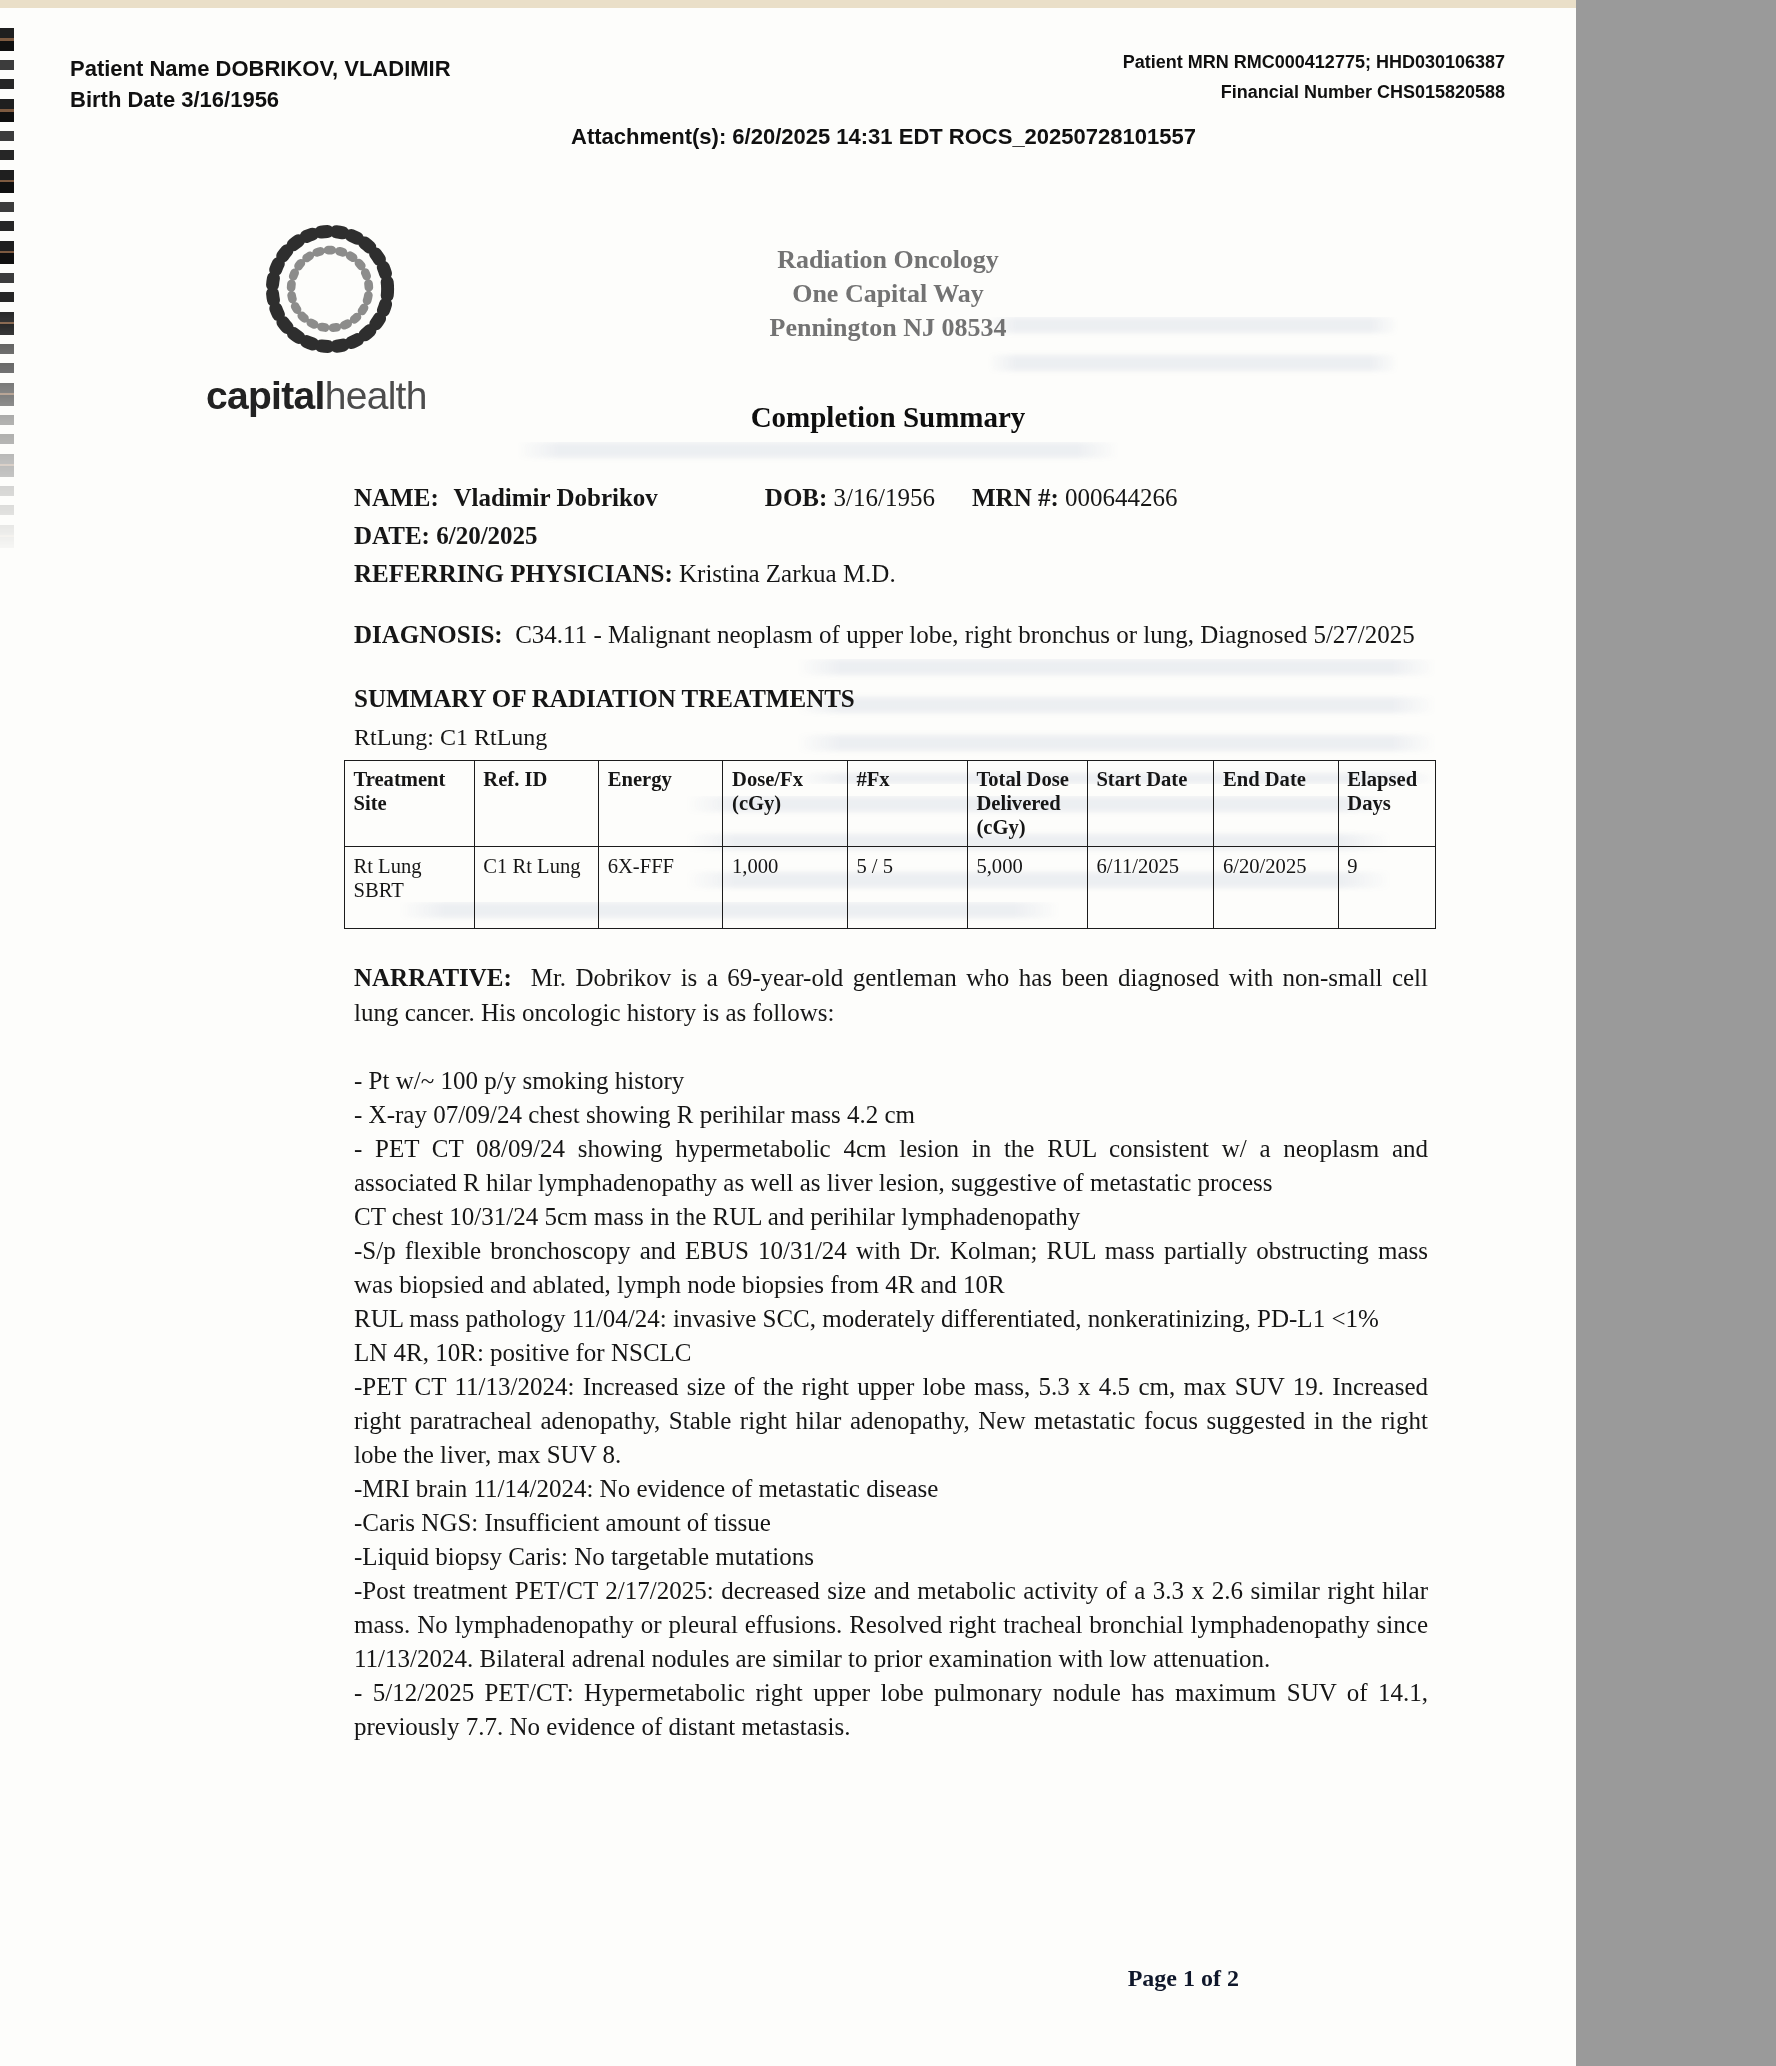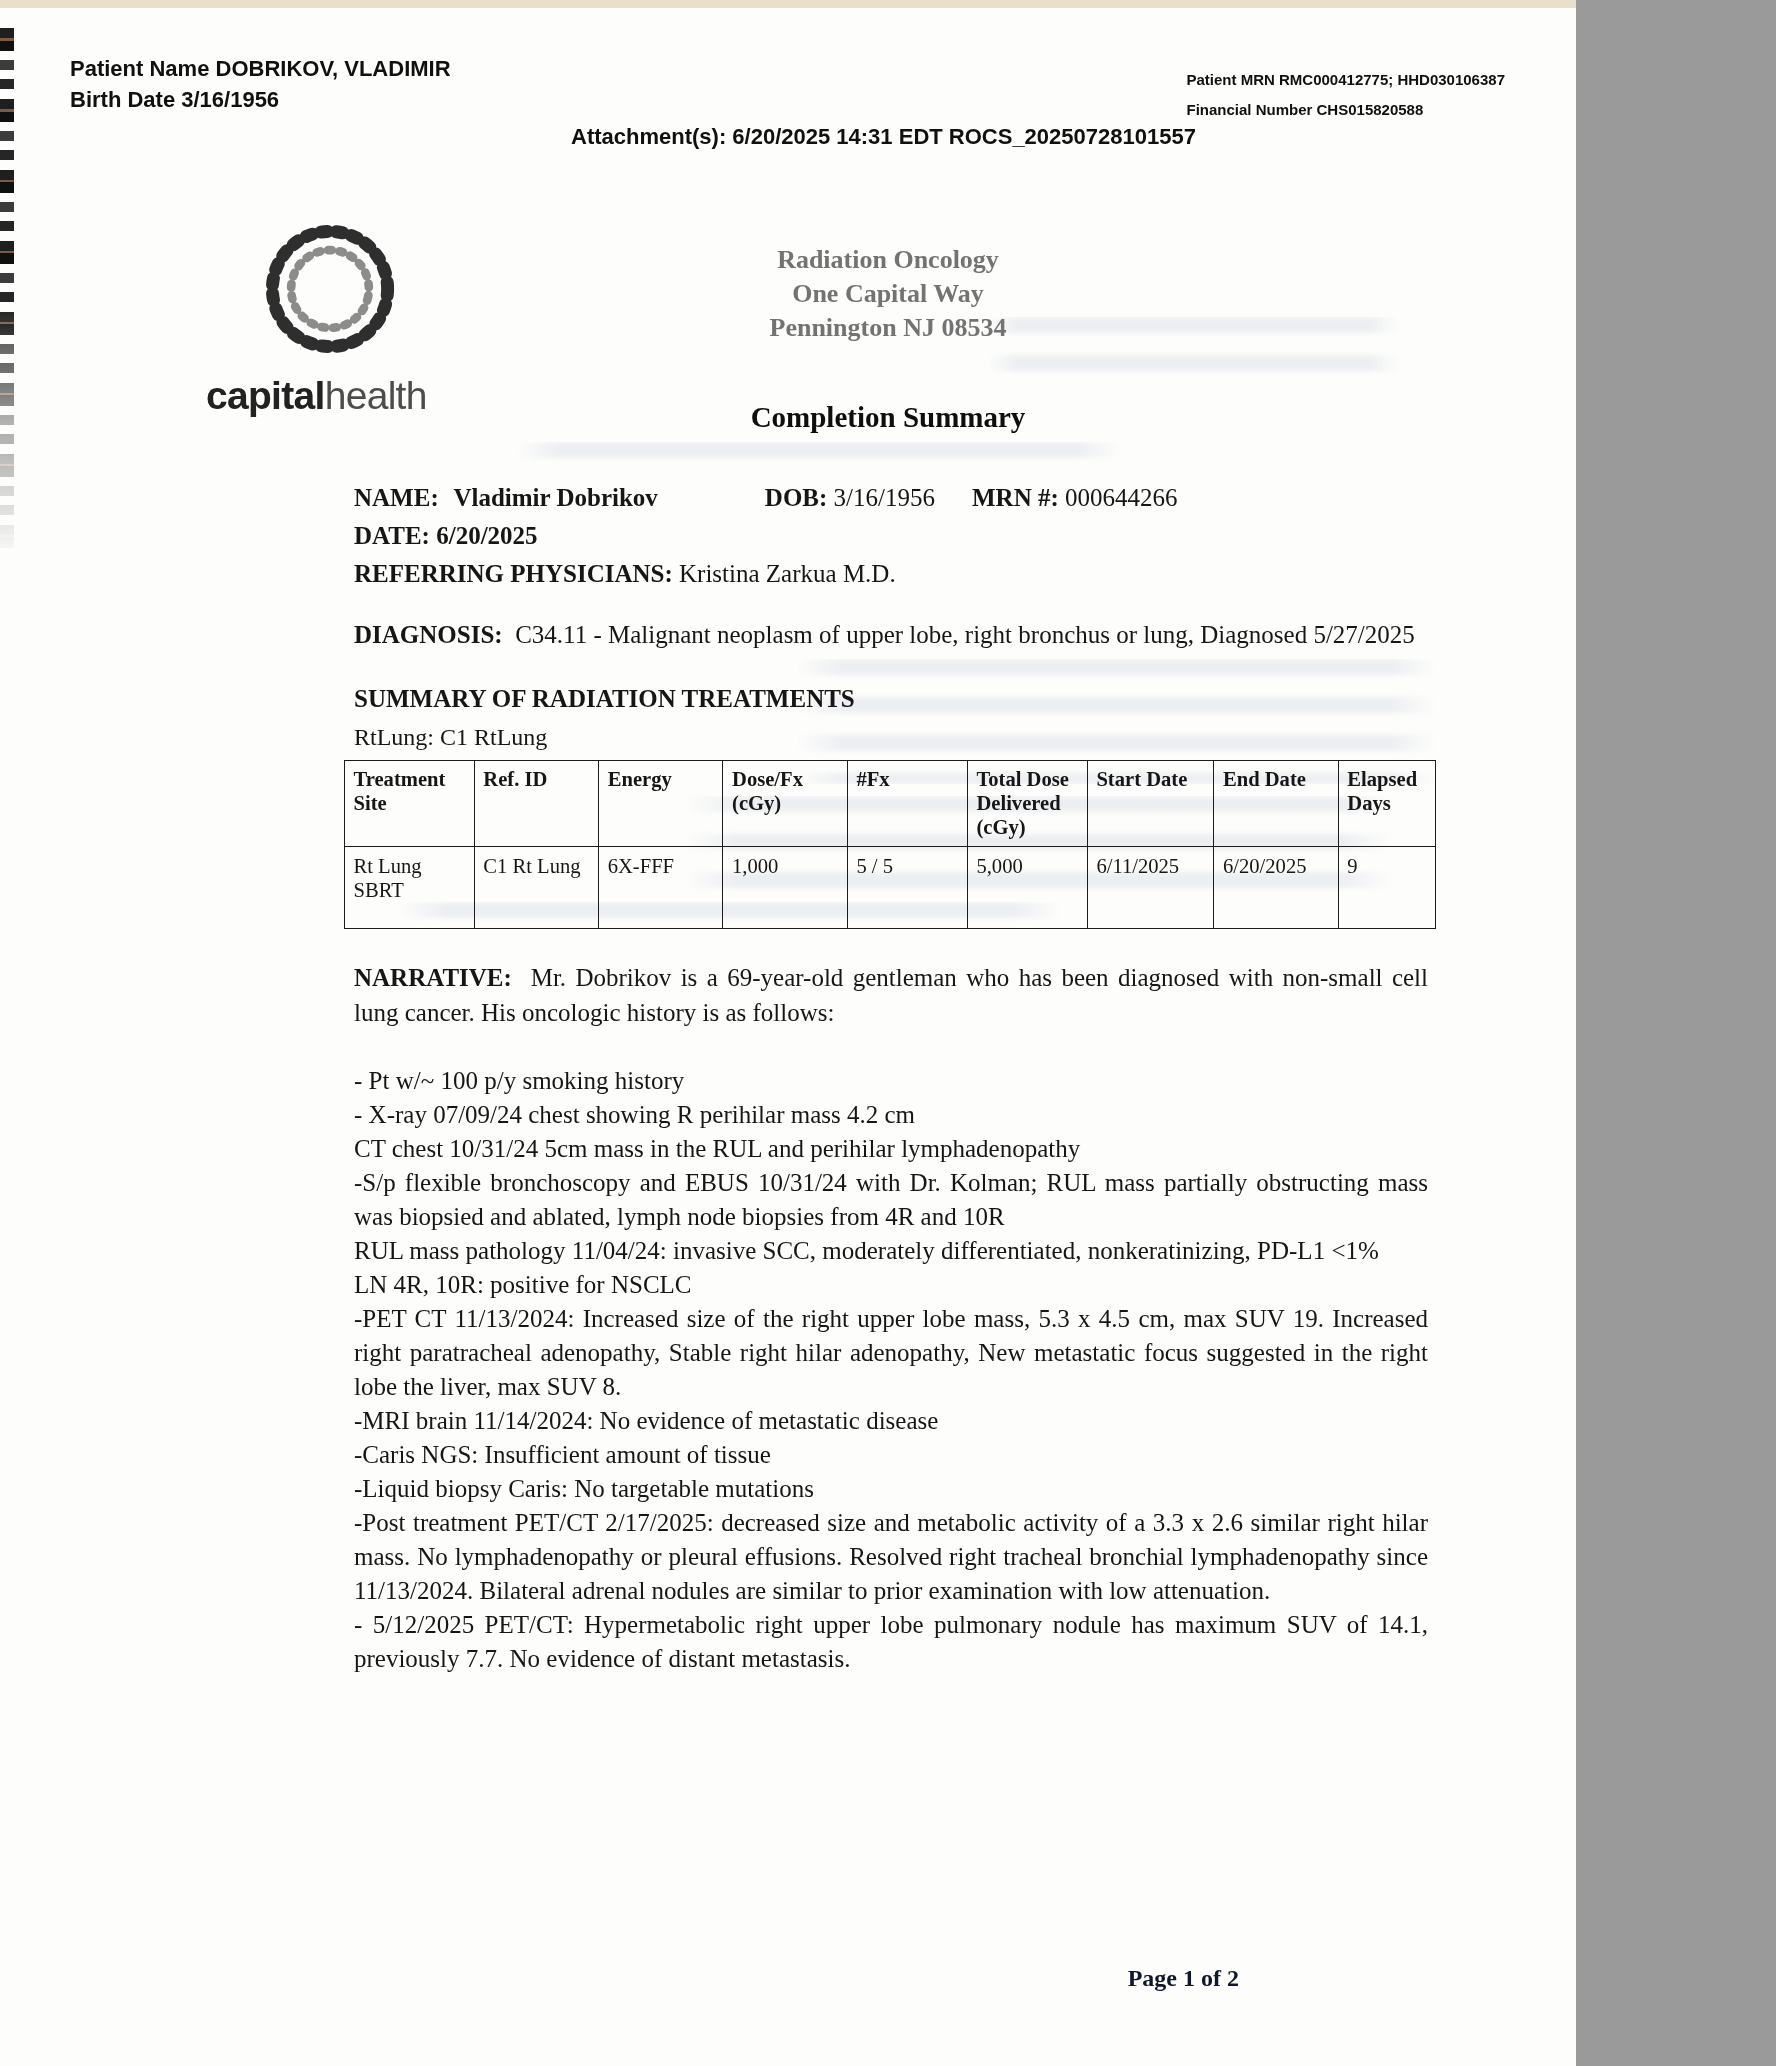--- a/index.html
+++ b/index.html
@@ -22,21 +22,21 @@
   }
   .ghost{
     position:absolute; pointer-events:none; filter:blur(2.9px); opacity:.55;
     background:repeating-linear-gradient(to bottom, rgba(105,125,168,.20) 0 16px, rgba(0,0,0,0) 16px 38px);
     -webkit-mask-image:linear-gradient(to right, transparent, #000 7%, #000 93%, transparent);
     mask-image:linear-gradient(to right, transparent, #000 7%, #000 93%, transparent);
   }
   
   .hdr{position:absolute; font-family:"Liberation Sans", sans-serif; font-weight:700; color:#101010;}
   .hdr-left{left:70px; top:53px; font-size:22px; line-height:31px;}
-  .hdr-right{right:71px; top:65px; font-size:15px; line-height:29.5px; }
+  .hdr-right{right:71px; top:48px; font-size:18px; line-height:29.5px; text-align:right;}
   .hdr-attach{left:571px; top:124px; font-size:22px;}
   
   .logo{position:absolute; left:206px; top:217px; width:309px;}
   .logo svg{display:block; margin-left:52px;}
   .wordmark{font-family:"Liberation Sans", sans-serif; font-size:39px; letter-spacing:-0.7px; margin-top:13.3px;}
   .wordmark .cap{font-weight:700; color:#222;}
   .wordmark .hea{font-weight:400; color:#4c4c4c;}
   .address{position:absolute; left:630px; top:243px; width:516px; text-align:center;
     font-size:26px; font-weight:bold; line-height:34px; color:#737373;}
   .doc-title{position:absolute; left:630px; top:401px; width:516px; text-align:center;
@@ -164,20 +164,21 @@
       </tbody>
     </table>
 
     <p class="just narr" style="margin-bottom:0;">
       <b class="lbl">NARRATIVE:</b>&nbsp; <span>Mr. Dobrikov is a 69-year-old gentleman who has been diagnosed with non-small cell lung cancer.  His oncologic history is as follows:</span>
     </p>
 
     <div class="hist-wrap">
       <p class="hist just">- Pt w/~ 100 p/y smoking history</p>
       <p class="hist just">- X-ray 07/09/24 chest showing R perihilar mass 4.2 cm</p>
+      <p class="hist just">- PET CT 08/09/24 showing hypermetabolic 4cm lesion in the RUL consistent w/ a neoplasm and associated R hilar lymphadenopathy as well as liver lesion, suggestive of metastatic process</p>
       <p class="hist just">CT chest 10/31/24 5cm mass in the RUL and perihilar lymphadenopathy</p>
       <p class="hist just">-S/p flexible bronchoscopy and EBUS 10/31/24 with Dr. Kolman; RUL mass partially obstructing mass was biopsied and ablated, lymph node biopsies from 4R and 10R</p>
       <p class="hist just">RUL mass pathology 11/04/24: invasive SCC, moderately differentiated, nonkeratinizing, PD-L1 &lt;1%</p>
       <p class="hist just">LN 4R, 10R: positive for NSCLC</p>
       <p class="hist just">-PET CT 11/13/2024: Increased size of the right upper lobe mass, 5.3 x 4.5 cm, max SUV 19.  Increased right paratracheal adenopathy, Stable right hilar adenopathy, New metastatic focus suggested in the right lobe the liver, max SUV 8.</p>
       <p class="hist just">-MRI brain 11/14/2024: No evidence of metastatic disease</p>
       <p class="hist just">-Caris NGS: Insufficient amount of tissue</p>
       <p class="hist just">-Liquid biopsy Caris: No targetable mutations</p>
       <p class="hist just">-Post treatment PET/CT 2/17/2025: decreased size and metabolic activity of a 3.3 x 2.6 similar right hilar mass. No lymphadenopathy or pleural effusions. Resolved right tracheal bronchial lymphadenopathy since 11/13/2024. Bilateral adrenal nodules are similar to prior examination with low attenuation.</p>
       <p class="hist just">- 5/12/2025 PET/CT: Hypermetabolic right upper lobe pulmonary nodule has maximum SUV of 14.1, previously 7.7. No evidence of distant metastasis.</p>

